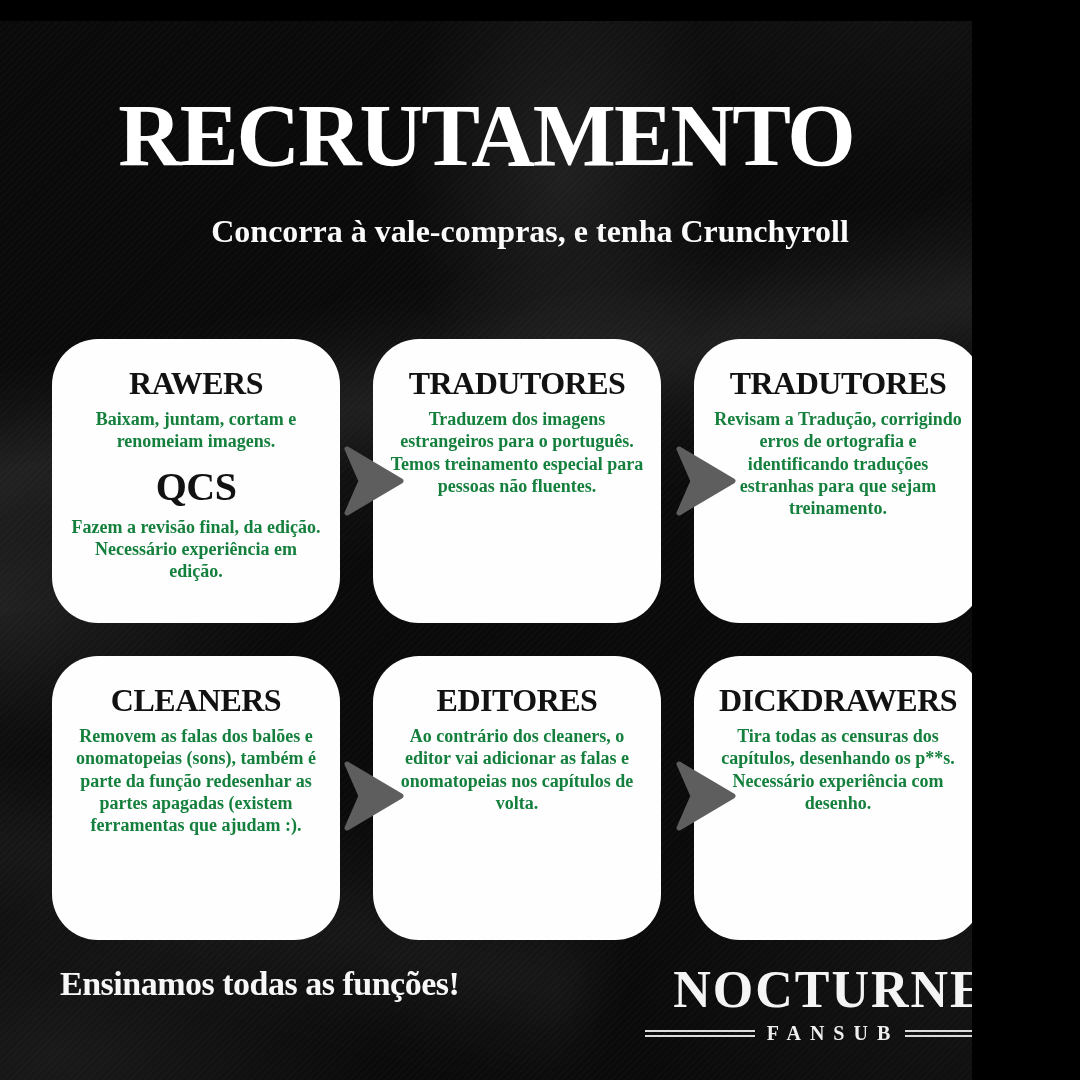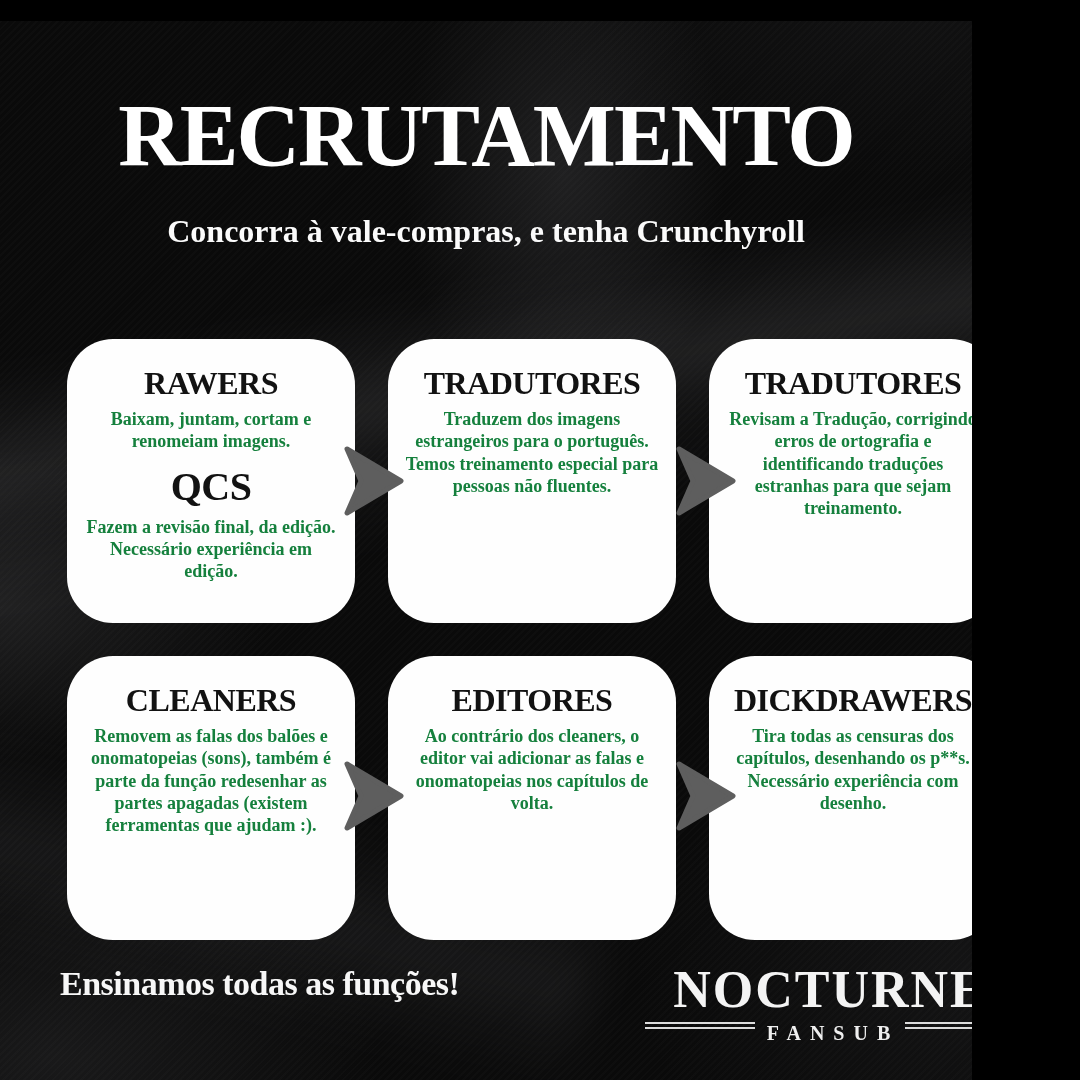--- a/index.html
+++ b/index.html
@@ -37,23 +37,24 @@
     position:absolute;top:64px;left:0;width:100%;
     text-align:center;
     font-size:88px;font-weight:800;letter-spacing:-2px;
     color:#ffffff;
   }
   .subtitle{
     position:absolute;top:190px;left:0;width:100%;
     text-align:center;
     font-size:32px;font-weight:700;line-height:1.3;
     color:#fbfbfb;
+    padding-left:44px;
   }
   .grid{
-    position:absolute;left:67px;top:318px;width:960px;
+    position:absolute;left:52px;top:318px;width:960px;
     display:grid;
     grid-template-columns:repeat(3,288px);
     column-gap:48px;row-gap:27px;gap:33px;
   }
   .card{
     background:#fefefe;
     border-radius:46px;
     min-height:284px;
     box-sizing:border-box;
     padding:26px 16px 20px 16px;
@@ -92,21 +93,21 @@
   .logo{
     position:absolute;left:645px;top:942px;width:370px;
     text-align:center;
   }
   .logo .name{
     font-size:52px;font-weight:800;letter-spacing:2px;
     color:#f4f4f4;line-height:1.05;
   }
   .logo .subrow{
     margin-top:4px;
-    display:flex;justify-content:center;gap:6px;
+    display:flex;align-items:center;justify-content:center;gap:6px;
   }
   .logo .rule{
     flex:1;height:7px;box-sizing:border-box;
     border-top:2px solid #dcdcdc;
     border-bottom:2px solid #dcdcdc;
   }
   .logo .sub{
     font-size:20px;font-weight:700;letter-spacing:9px;
     padding-left:6px;
     color:#efefef;white-space:nowrap;

